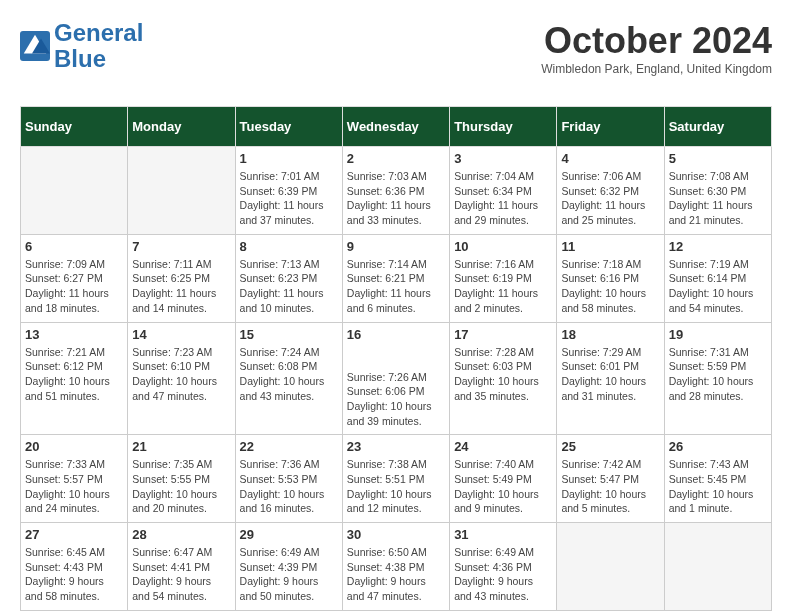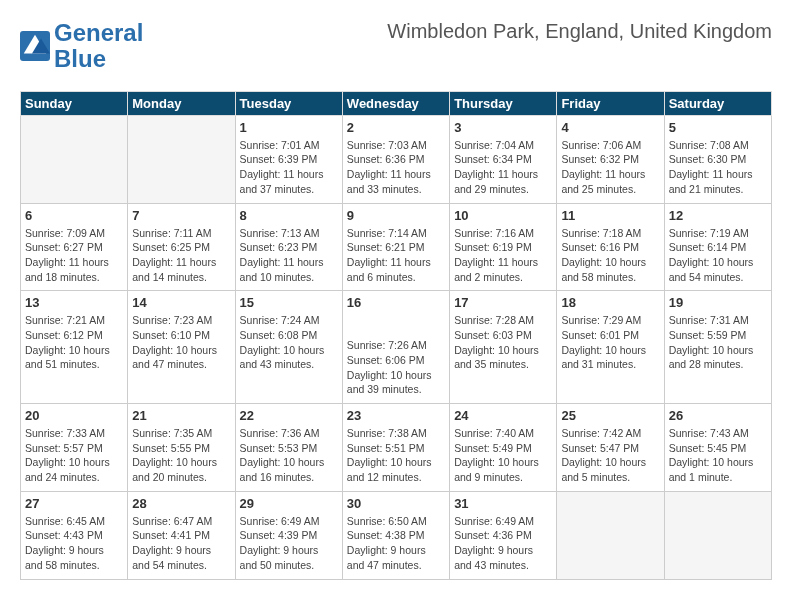--- a/index.html
+++ b/index.html
@@ -29,35 +29,35 @@
     .title-section {
       text-align: right;
       margin-bottom: 4px;
     }
     .month-title {
       font-size: 36px;
       font-weight: bold;
       color: #333;
     }
     .location-title {
-      font-size: 20px;
+      font-size: 12px;
       color: #555;
-      margin-bottom: 24px;
+      margin-bottom: 18px;
     }
     table {
       width: 100%;
       border-collapse: collapse;
       table-layout: fixed;
     }
     th {
-      background-color: #0c4a6e;
+      background-color: #14532d;
       color: #fff;
       font-size: 13px;
       font-weight: bold;
-      padding: 4px 4px;
+      padding: 12px 4px;
       text-align: left;
       border: 1px solid #ddd;
     }
     td {
       border: 1px solid #ccc;
       vertical-align: top;
       padding: 4px 4px 6px 4px;
       font-size: 11px;
       color: #333;
       height: 85px;
@@ -93,20 +93,21 @@
       <rect x="0" y="0" width="40" height="40" rx="4" fill="#2c6fad"></rect>
       <polygon points="20,5 35,30 5,30" fill="white"></polygon>
       <polygon points="28,10 40,30 16,30" fill="#1a5a9a"></polygon>
     </svg>
     <div class="logo-text">
       <div>General</div>
       <div>Blue</div>
     </div>
   </div>
   <div class="title-section">
+    <div class="month-title">October 2024</div>
     <div class="location-title">Wimbledon Park, England, United Kingdom</div>
   </div>
 </div>
 
 <table>
   <thead>
     <tr id="header-row">
     <th>Sunday</th>
         <th>Monday</th>
         <th>Tuesday</th>

